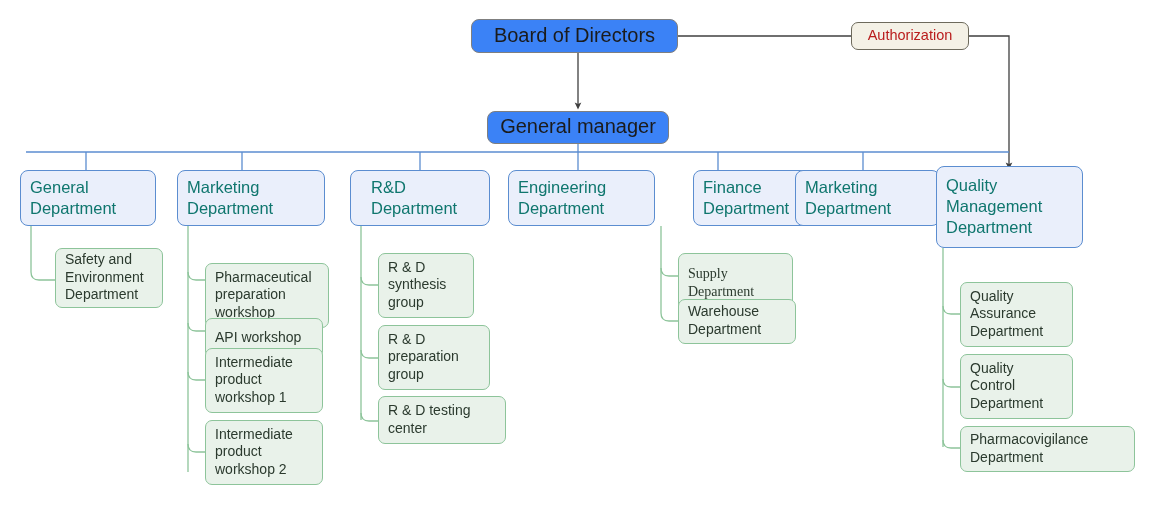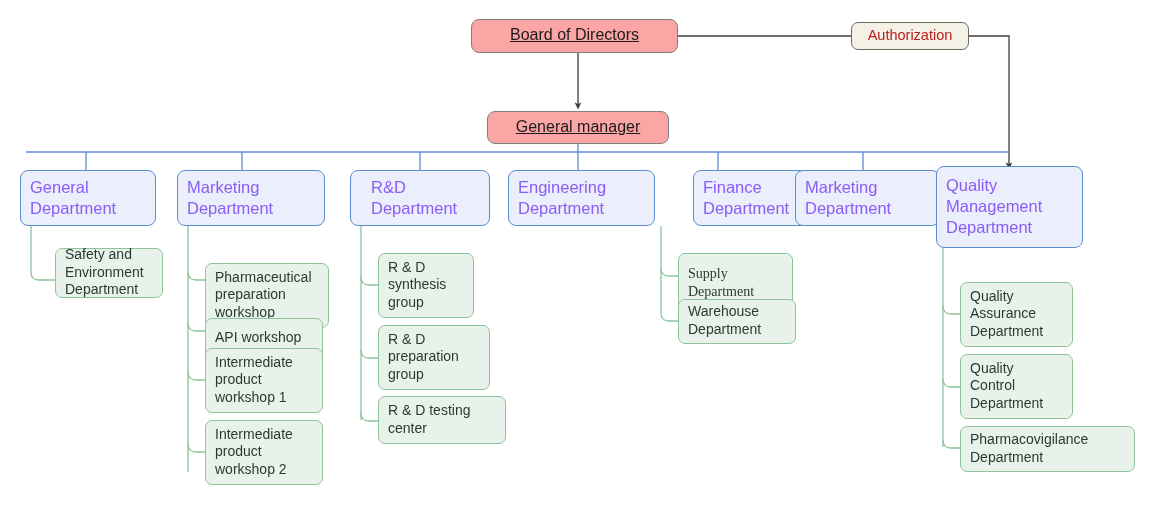--- a/index.html
+++ b/index.html
@@ -32,42 +32,41 @@
     box-sizing: border-box;
     display: flex;
     align-items: center;
     border-radius: 7px;
     padding: 4px 9px 5px 9px;
     line-height: 1.26;
     white-space: pre-line;
     z-index: 3;
   }
   .node-root {
-    background: #fca5a5;
+    background: #3b82f6;
     border: 1.2px solid #7f7f7f;
     color: #1b1b1b;
-    font-size: 16px;
+    font-size: 20px;
     justify-content: center;
     text-align: center;
     border-radius: 8px;
-    text-decoration: underline;
   }
   .node-aux {
     background: #f4f1e6;
     border: 1.2px solid #6d6a5c;
     color: #b91c1c;
     font-size: 14.5px;
     justify-content: center;
     text-align: center;
     border-radius: 7px;
   }
   .node-dept {
     background: #eaeffb;
     border: 1.2px solid #5b8dd0;
-    color: #8b5cf6;
+    color: #0f766e;
     font-size: 16.5px;
     border-radius: 8px;
   }
   .node-sub {
     background: #e9f2ea;
     border: 1.2px solid #8dc49a;
     color: #2b3a2e;
     font-size: 14px;
     border-radius: 7px;
   }
@@ -164,21 +163,21 @@
     <span>Marketing
 Department</span>
   </div>
 
   <div class="node node-dept" style="left:936px; top:166px; width:147px; height:82px;">
     <span>Quality
 Management
 Department</span>
   </div>
 
-  <div class="node node-sub" style="left:55px; top:248px; width:108px; height:50px;">
+  <div class="node node-sub" style="left:55px; top:248px; width:108px; height:60px;">
     <span>Safety and
 Environment
 Department</span>
   </div>
 
   <div class="node node-sub" style="left:205px; top:263px; width:124px; height:65px;">
     <span>Pharmaceutical
 preparation
 workshop</span>
   </div>

